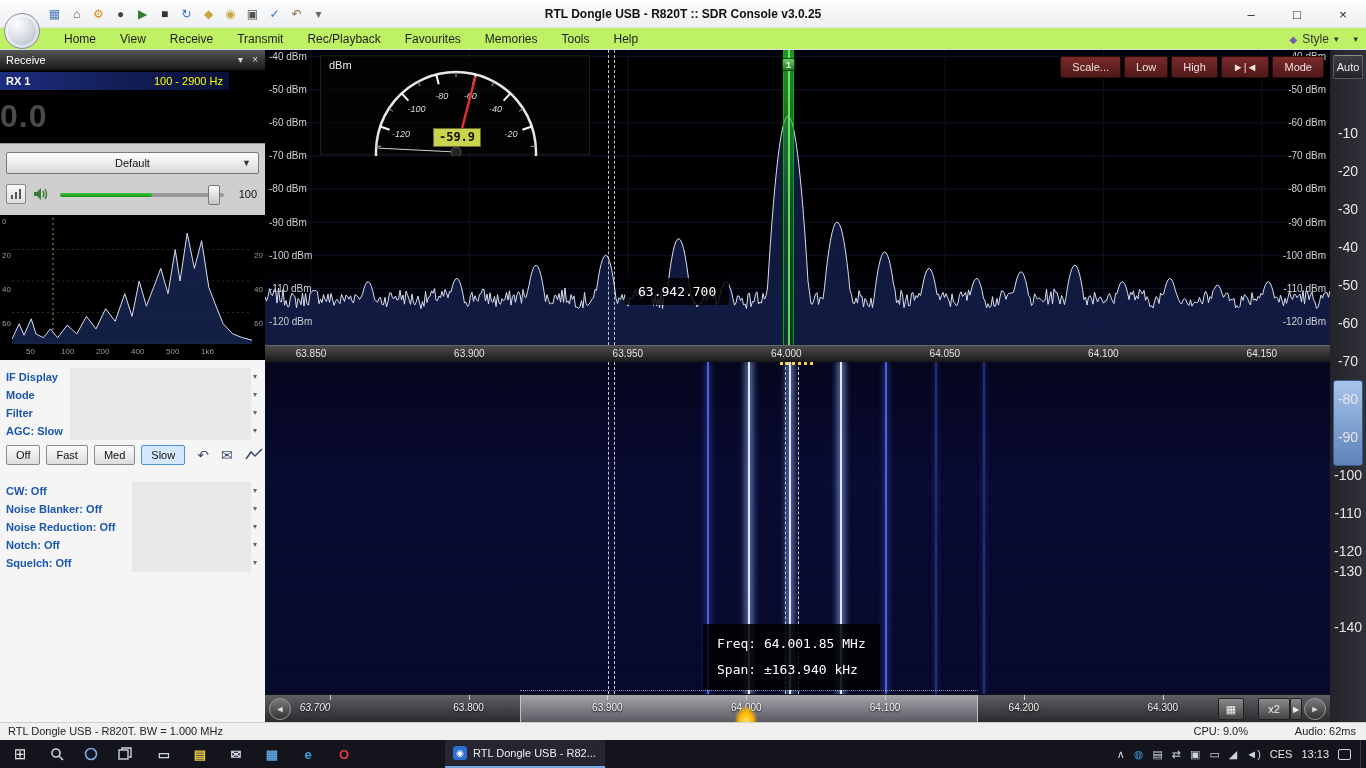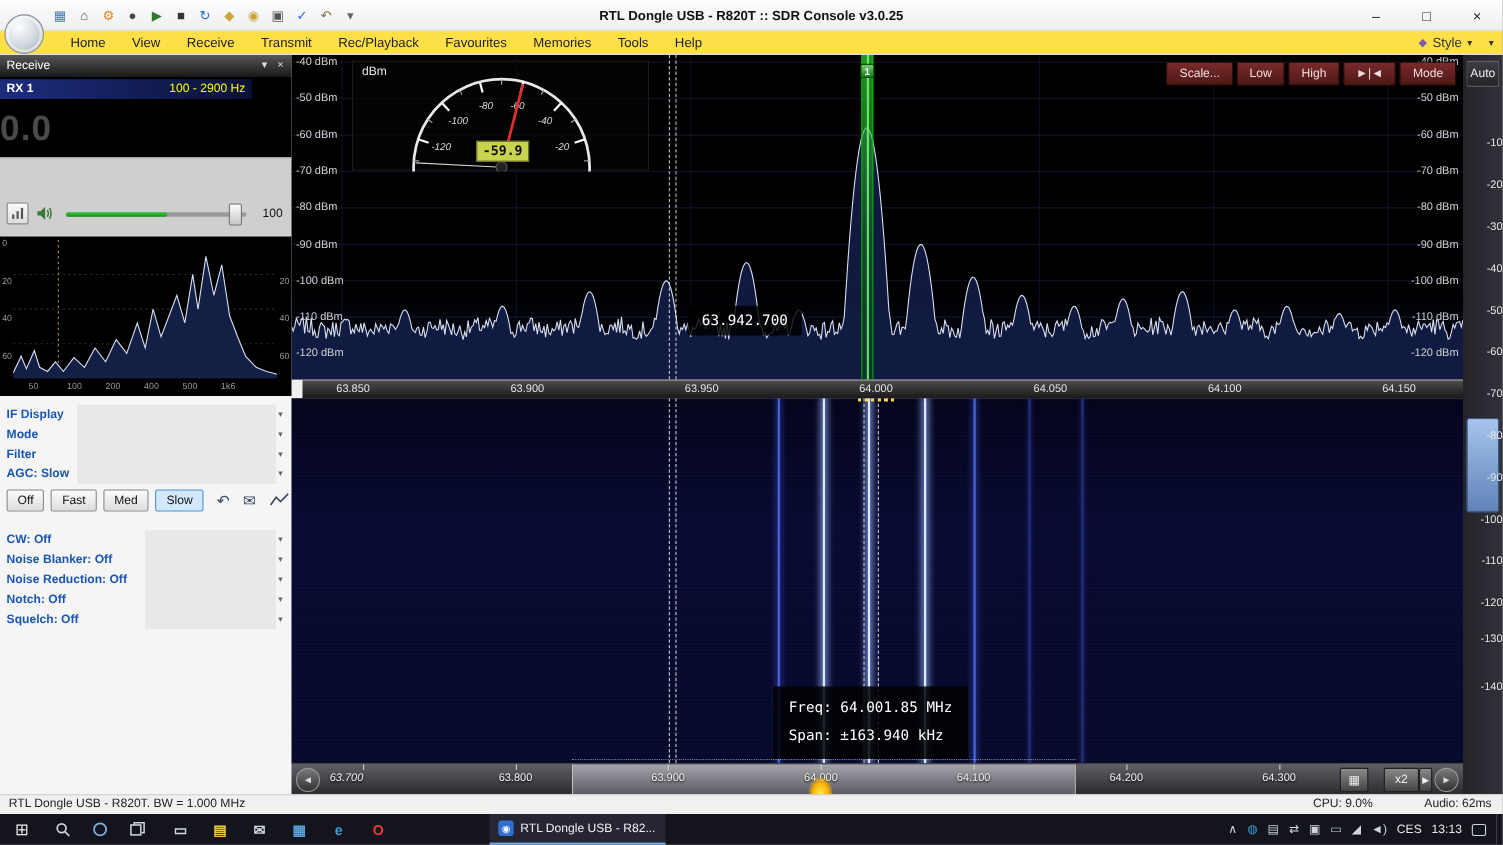--- a/index.html
+++ b/index.html
@@ -7,21 +7,21 @@
 #screen{position:absolute;left:0;top:0;width:1366px;height:768px;background:#f0f0f0;font-size:11px}
 
 #titlebar{position:absolute;left:0;top:0;width:1366px;height:28px;background:linear-gradient(#fdfdfd,#edeff2);border-bottom:1px solid #e3e5e8}
 #orb{position:absolute;left:4px;top:13px;width:36px;height:36px;border-radius:50%;background:radial-gradient(circle at 35% 30%,#ffffff,#cfd6de 55%,#97a1ac);border:1px solid #8a9099;z-index:60;box-shadow:inset 0 0 0 3px rgba(255,255,255,.5)}
 #qat{position:absolute;left:46px;top:0;height:28px;display:flex;align-items:center;gap:5px}
 .qicon{width:17px;height:17px;display:flex;align-items:center;justify-content:center;font-size:12px;line-height:1}
 #window-title{position:absolute;left:0;right:0;top:0;height:28px;line-height:28px;text-align:center;font-size:12px;color:#111;font-weight:bold;pointer-events:none}
 #wincontrols{position:absolute;right:0;top:0;display:flex;z-index:70}
 .winbtn{width:46px;height:28px;display:flex;align-items:center;justify-content:center;font-size:13px;color:#222}
 
-#ribbonrow{position:absolute;left:0;top:28px;width:1366px;height:22px;background:#fde047;border-bottom:1px solid #dcdfe3}
+#ribbonrow{position:absolute;left:0;top:28px;width:1366px;height:22px;background:#bef264;border-bottom:1px solid #dcdfe3}
 #ribbon-tabs{position:absolute;left:52px;top:0;height:22px;display:flex}
 .rtab{padding:0 12px;font-size:12px;color:#1e1e1e;height:22px;display:flex;align-items:center}
 #style-group{position:absolute;right:8px;top:0;height:22px;display:flex;align-items:center;gap:5px;font-size:12px;color:#333}
 
 #left-panel{position:absolute;left:0;top:50px;width:265px;height:672px;background:#f5f5f5}
 #rx-header{position:absolute;left:0;top:0;width:265px;height:20px;background:linear-gradient(#565656,#181818);color:#fff;line-height:20px}
 #rx-header .t{position:absolute;left:6px;font-size:11px}
 #rx-header .ic{position:absolute;top:0;font-size:10px;color:#ddd}
 #black1{position:absolute;left:0;top:20px;width:265px;height:73px;background:#000}
 #rx-row{position:absolute;left:0;top:2px;width:229px;height:18px;background:linear-gradient(90deg,#1d2d7e,#0a1136);line-height:18px}
@@ -54,37 +54,37 @@
 #center{position:absolute;left:265px;top:50px;width:1065px;height:672px}
 #spectrum{position:absolute;left:0;top:0;width:1065px;height:295px;background:linear-gradient(180deg,#000 0%,#000 72%,#060a20 100%);overflow:hidden}
 .dbl{position:absolute;font-size:10px;color:#cfcfcf;white-space:nowrap;z-index:2}
 #gauge{position:absolute;left:55px;top:5px;width:270px;height:100px;background:rgba(5,5,5,.6);border:1px solid #1c1c1c;z-index:4}
 #gauge-unit{position:absolute;left:8px;top:3px;font-size:11px;color:#e8e8e8;z-index:5}
 #gauge-value{position:absolute;left:112px;top:72px;width:48px;height:19px;background:#c8d44e;border:1px solid #6a6a2a;color:#101000;font-family:"DejaVu Sans Mono",monospace;font-size:12px;font-weight:bold;text-align:center;line-height:17px;z-index:5}
 #spec-buttons{position:absolute;right:6px;top:6px;display:flex;gap:3px;z-index:5}
 .specbtn{height:22px;line-height:20px;padding:0 11px;background:linear-gradient(#7a2a2a,#4e1818);border:1px solid #2a0c0c;color:#f0dede;font-size:11px;border-radius:2px}
 .dashline{position:absolute;top:0;bottom:0;width:0;border-left:1px dashed rgba(255,255,255,.75);z-index:3}
 #spec-tooltip{position:absolute;left:360px;top:228px;background:rgba(0,0,0,.82);border-radius:3px;color:#fff;font-family:"DejaVu Sans Mono",monospace;font-size:13px;padding:6px 13px;z-index:6}
-#spec-xaxis{position:absolute;left:10px;top:295px;width:1065px;height:17px;background:linear-gradient(#4c4c4c,#191919);border-top:1px solid #666}
+#spec-xaxis{position:absolute;left:0;top:295px;width:1065px;height:17px;background:linear-gradient(#4c4c4c,#191919);border-top:1px solid #666}
 .xlab{position:absolute;top:2px;font-size:10px;color:#e2e2e2;transform:translateX(-50%)}
 #waterfall{position:absolute;left:0;top:312px;width:1065px;height:332px;overflow:hidden;background:
  repeating-linear-gradient(0deg,rgba(30,40,110,.10) 0 1px,transparent 1px 3px),
  linear-gradient(180deg,#04041a,#080a30 35%,#070929)}
 .wfline{position:absolute;top:0;bottom:0}
 #wf-tooltip{position:absolute;left:438px;top:262px;background:rgba(0,0,0,.85);color:#fff;font-family:"DejaVu Sans Mono",monospace;font-size:13px;padding:7px 14px;line-height:26px;z-index:6}
 #navbar{position:absolute;left:0;top:644px;width:1065px;height:28px;background:linear-gradient(#5e5e64,#2a2a2f);border-top:1px solid #111}
 #nav-view{position:absolute;left:255px;top:0;width:458px;height:28px;background:linear-gradient(#b2b2b9,#60606a);opacity:.85;border-left:1px solid #d8d8d8;border-right:1px solid #d8d8d8}
 .navlab{position:absolute;top:7px;font-size:10px;color:#f2f2f2;text-shadow:0 1px 2px #000;transform:translateX(-50%);z-index:2}
 .navtick{position:absolute;top:0;width:1px;height:5px;background:#cfcfcf;z-index:2}
 .navcirc{position:absolute;top:3px;width:22px;height:22px;border-radius:50%;background:linear-gradient(#7a7a7a,#333);border:1px solid #999;color:#ddd;font-size:9px;display:flex;align-items:center;justify-content:center;z-index:3}
 .navbtn{position:absolute;top:3px;height:22px;background:linear-gradient(#8a8a8a,#444);border:1px solid #222;color:#eee;font-size:11px;display:flex;align-items:center;justify-content:center;border-radius:2px;z-index:3}
 
 #right-strip{position:absolute;left:1330px;top:50px;width:36px;height:672px;background:linear-gradient(90deg,#232329,#31313a)}
 #auto-btn{position:absolute;left:3px;top:5px;width:30px;height:24px;background:linear-gradient(#3d3d44,#232327);border:1px solid #5a5a62;border-top-color:#8a8a92;color:#eee;font-size:11px;display:flex;align-items:center;justify-content:center;border-radius:2px}
-.stripnum{position:absolute;width:36px;text-align:right;font-size:10px;color:#e6e6e6;z-index:2}
+.stripnum{position:absolute;width:36px;text-align:center;font-size:14px;color:#e6e6e6;z-index:2}
 #strip-thumb{position:absolute;left:3px;top:330px;width:30px;height:86px;border-radius:3px;background:linear-gradient(180deg,#a6c4ec,#5f82b8);border:1px solid #3a5a8a;z-index:1}
 
 #statusbar{position:absolute;left:0;top:722px;width:1366px;height:18px;background:#f0f0f0;border-top:1px solid #cfcfcf;line-height:17px;font-size:11px;color:#222}
 
 #taskbar{position:absolute;left:0;top:740px;width:1366px;height:28px;background:#14141d;color:#e8e8e8}
 .tbbtn{position:absolute;top:0;height:28px;display:flex;align-items:center;justify-content:center}
 #task-active{position:absolute;left:445px;top:0;height:28px;width:160px;background:#262633;border-bottom:2px solid #76a9e0;display:flex;align-items:center;gap:6px;padding:0 8px;font-size:11px;color:#f0f0f0;white-space:nowrap;overflow:hidden}
 #tray{position:absolute;right:2px;top:0;height:28px;display:flex;align-items:center;gap:9px;font-size:11px}
 .trayico{font-size:11px;line-height:1;color:#cfd3da}
 #action-ico{width:13px;height:11px;border:1px solid #cfd3da;border-radius:2px}
@@ -149,20 +149,24 @@
     <div id="black1">
       <div id="rx-row">
         <span class="rx">RX 1</span>
         <span class="pb">100 - 2900 Hz</span>
       </div>
       <div id="freq-display">
         <span class="dim">0.0</span>
       </div>
     </div>
     <div id="gray1">
+      <div id="preset">
+        <span>Default</span>
+        <span class="car">▼</span>
+      </div>
       <div id="volrow">
         <div class="minibtn" style="left:6px">
           <svg width="12" height="12" viewBox="0 0 12 12">
               <rect x="1" y="7" width="2" height="4" fill="#555"></rect>
               <rect x="5" y="4" width="2" height="7" fill="#555"></rect>
               <rect x="9" y="1" width="2" height="10" fill="#555"></rect>
             </svg>
         </div>
         <div class="minibtn" style="left:31px;border:none;background:none">
           <svg width="16" height="14" viewBox="0 0 16 14">
@@ -385,21 +389,21 @@
       <div class="stripnum" style="top: 151px;">-30</div>
       <div class="stripnum" style="top: 189px;">-40</div>
       <div class="stripnum" style="top: 227px;">-50</div>
       <div class="stripnum" style="top: 265px;">-60</div>
       <div class="stripnum" style="top: 303px;">-70</div>
       <div class="stripnum" style="top: 341px;">-80</div>
       <div class="stripnum" style="top: 379px;">-90</div>
       <div class="stripnum" style="top: 417px;">-100</div>
       <div class="stripnum" style="top: 455px;">-110</div>
       <div class="stripnum" style="top: 493px;">-120</div>
-      <div class="stripnum" style="top: 526px;">-130</div>
+      <div class="stripnum" style="top: 513px;">-130</div>
       <div class="stripnum" style="top: 569px;">-140</div>
     </div>
 
   <div id="statusbar">
     <span style="position:absolute;left:8px">RTL Dongle USB - R820T. BW = 1.000 MHz</span>
     <span style="position:absolute;right:118px">CPU: 9.0%</span>
     <span style="position:absolute;right:10px">Audio: 62ms</span>
   </div>
 
   <div id="taskbar">

